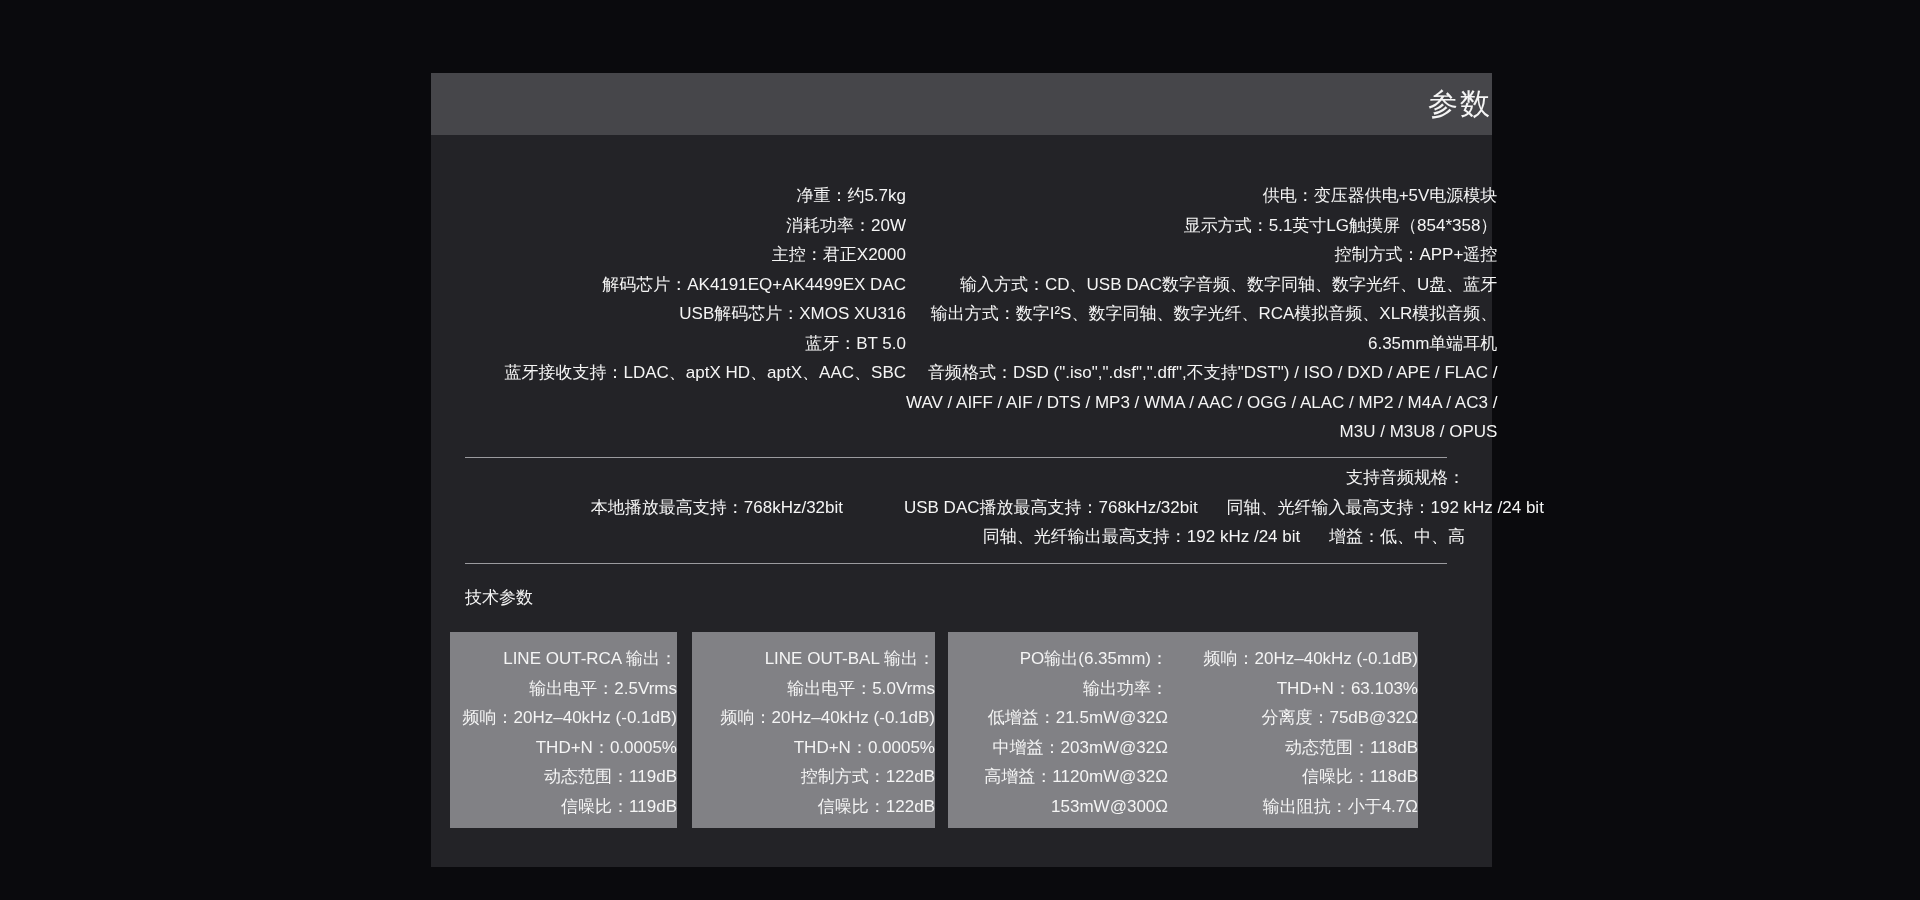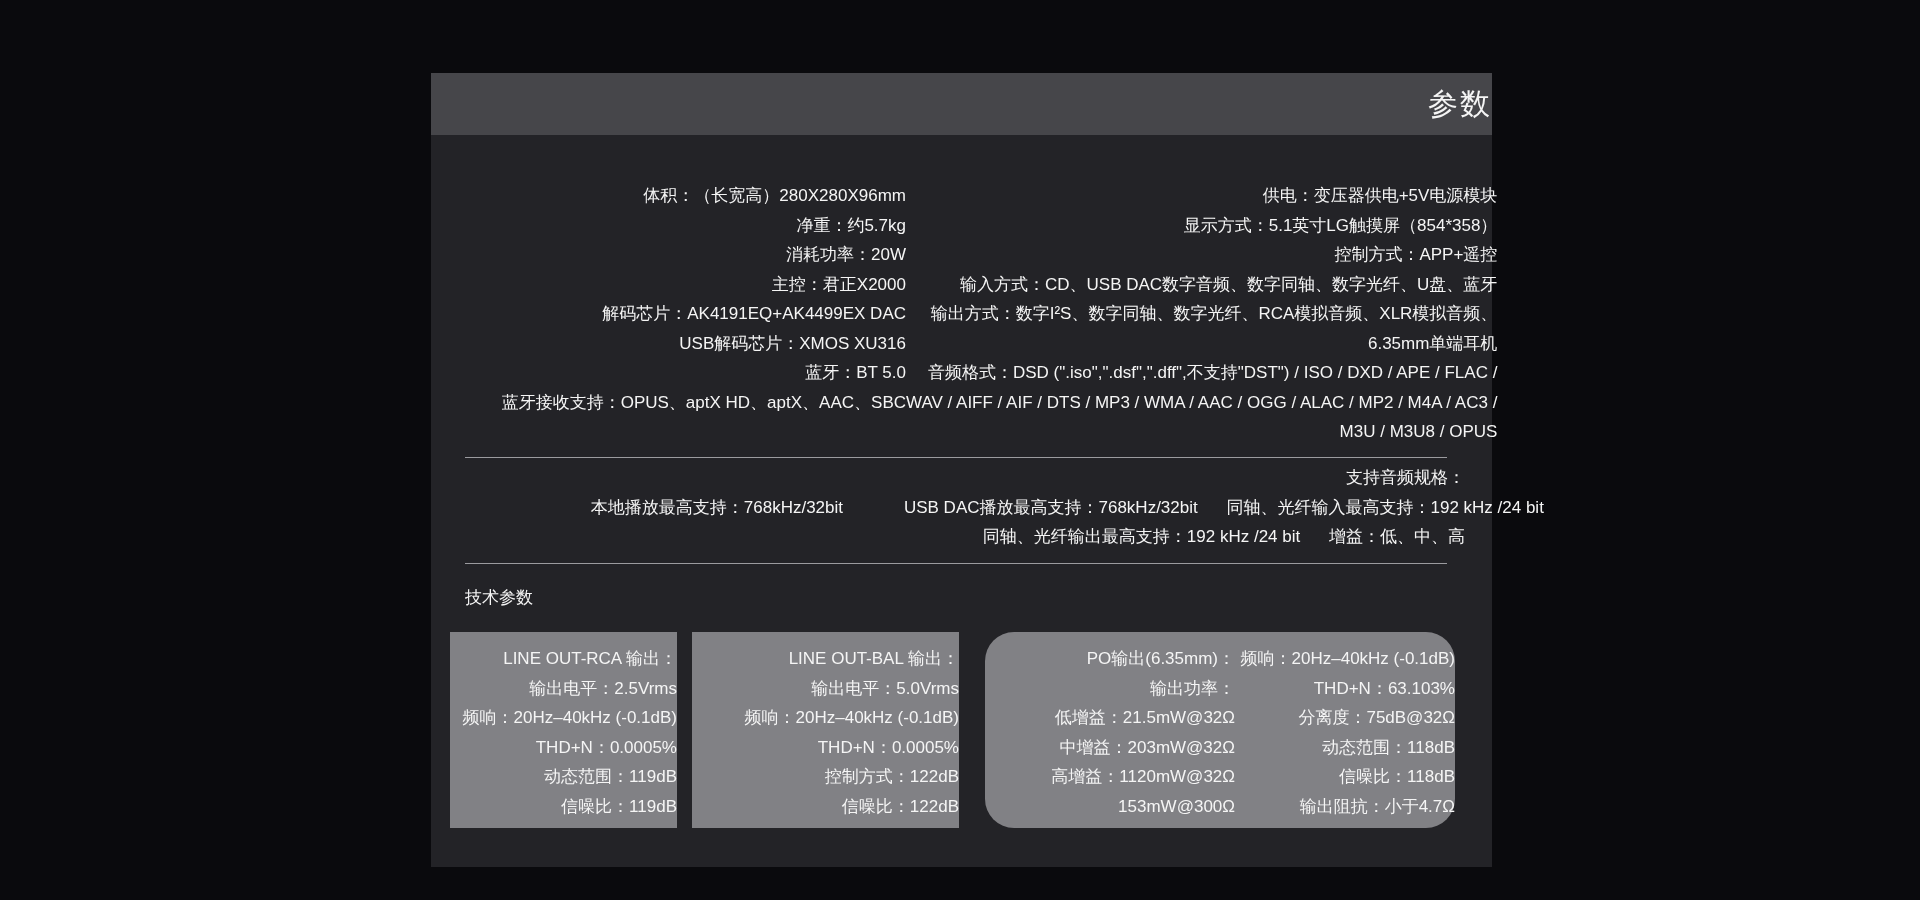--- a/index.html
+++ b/index.html
@@ -75,44 +75,43 @@
     left:19px;top:559px;
     display:flex;
   }
   .box{
     height:196px;
     background:var(--box-bg);
     padding-top:12px;
   }
   .box .line{line-height:29.5px;}
   .box-1{width:227px;padding-left:7px;}
-  .box-2{width:267px;margin-left:15px;padding-left:28px;}
-  .box-3{width:470px;margin-left:26px;padding-left:30px;display:flex;border-radius:29px;}
+  .box-2{width:243px;margin-left:15px;padding-left:28px;}
+  .box-3{width:470px;margin-left:13px;display:flex;}
   .b3col-left{flex:0 0 220px;}
   .b3col-right{flex:1;}
 </style>
 </head>
 <body>
 
 <div class="panel">
 
   <div class="panel-header">
     <span class="panel-title">参数</span>
   </div>
 
   <div class="spec-cols">
     <div class="col-left">
-      <div class="line">体积：（长宽高）280X280X96mm</div>
       <div class="line">净重：约5.7kg</div>
       <div class="line">消耗功率：20W</div>
       <div class="line">主控：君正X2000</div>
       <div class="line">解码芯片：AK4191EQ+AK4499EX DAC</div>
       <div class="line">USB解码芯片：XMOS XU316</div>
       <div class="line">蓝牙：BT 5.0</div>
-      <div class="line">蓝牙接收支持：OPUS、aptX HD、aptX、AAC、SBC</div>
+      <div class="line">蓝牙接收支持：LDAC、aptX HD、aptX、AAC、SBC</div>
     </div>
     <div class="col-right">
       <div class="line">供电：变压器供电+5V电源模块</div>
       <div class="line">显示方式：5.1英寸LG触摸屏（854*358）</div>
       <div class="line">控制方式：APP+遥控</div>
       <div class="line">输入方式：CD、USB DAC数字音频、数字同轴、数字光纤、U盘、蓝牙</div>
       <div class="line">输出方式：数字I²S、数字同轴、数字光纤、RCA模拟音频、XLR模拟音频、</div>
       <div class="line">6.35mm单端耳机</div>
       <div class="line">音频格式：DSD (".iso",".dsf",".dff",不支持"DST") / ISO / DXD / APE / FLAC /</div>
       <div class="line">WAV / AIFF / AIF / DTS / MP3 / WMA / AAC / OGG / ALAC / MP2 / M4A / AC3 /</div>

